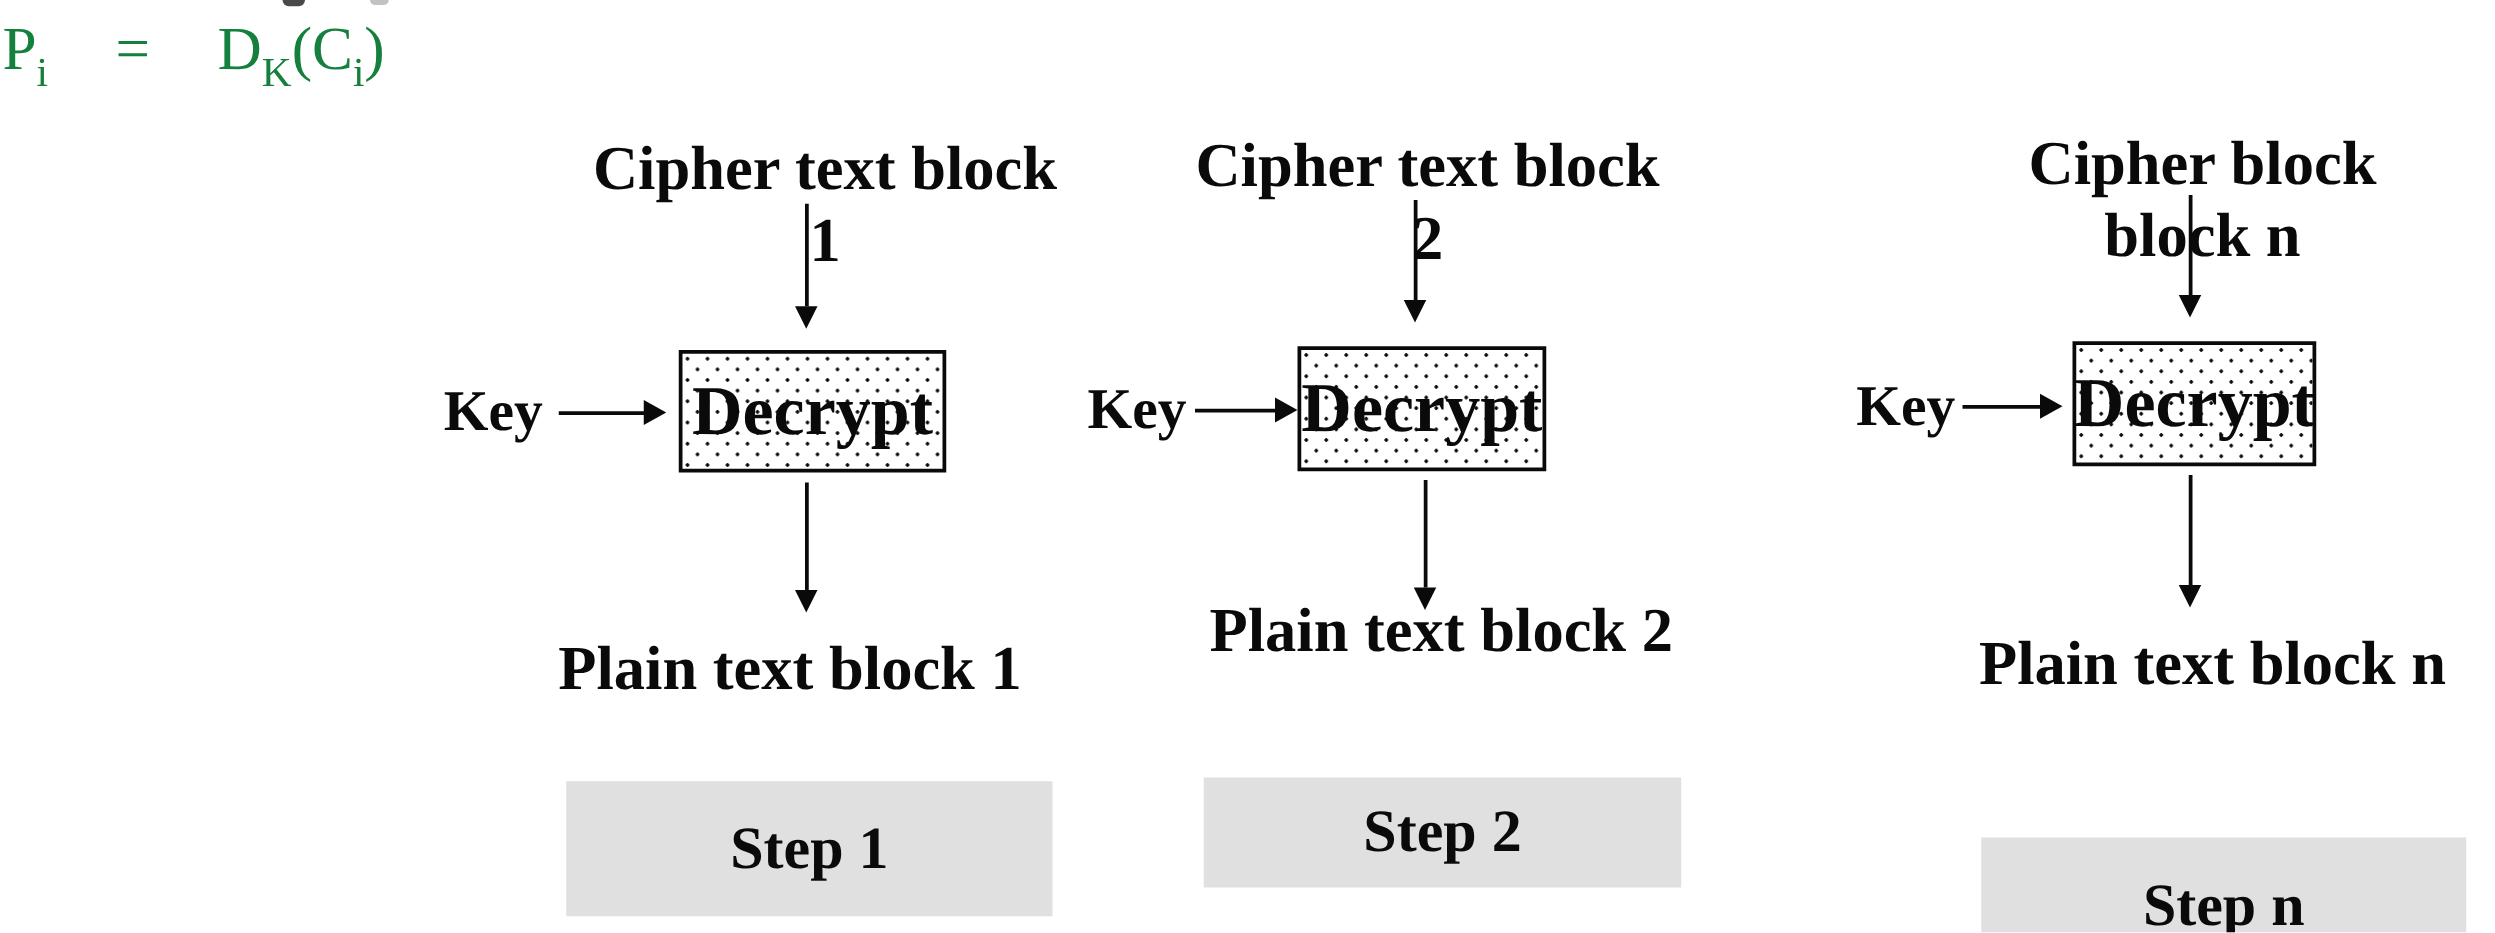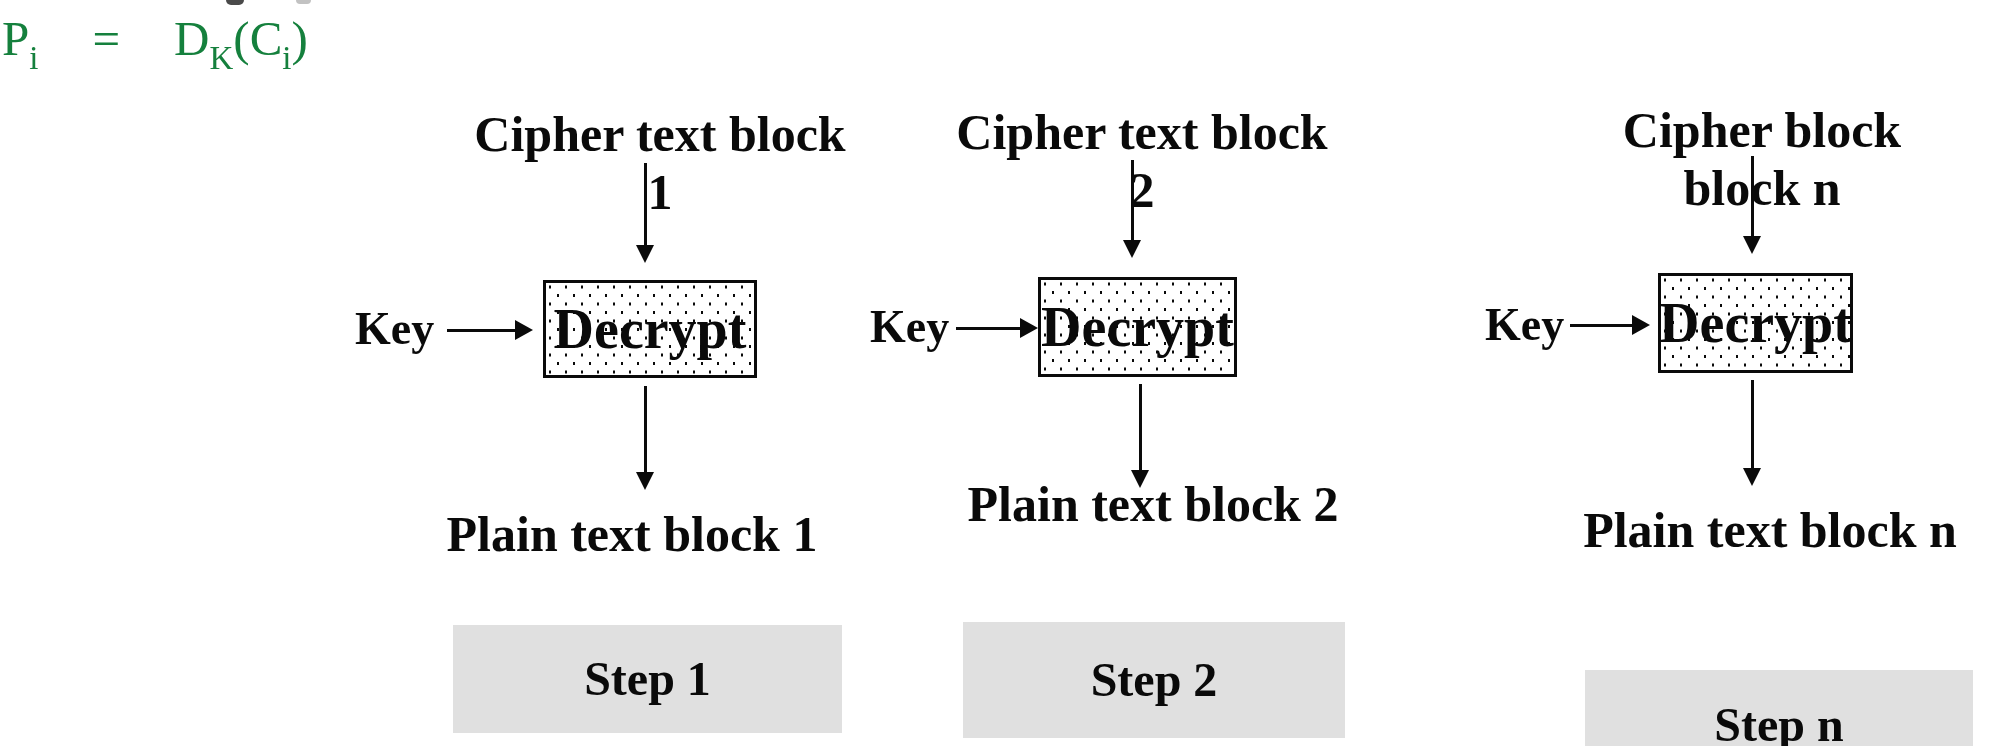--- a/index.html
+++ b/index.html
@@ -116,21 +116,21 @@
       <i class="hhead"></i>
     </div>
   <div class="decrypt-box" style="left:1038px;top:277px;width:199px;height:100px;">
     <span class="decrypt-label">Decrypt</span>
   </div>
   <div class="varrow" style="left:1131px;top:384px;height:104px;">
       <i class="vline"></i>
       <i class="vhead"></i>
     </div>
   <div class="blk-label" style="left:953px;top:476px;">Plain text block 2</div>
-  <div class="step-box" style="left:963px;top:622px;width:382px;height:116px;">
+  <div class="step-box" style="left:963px;top:622px;width:382px;height:88px;">
     <span class="step-label">Step 2</span>
   </div>
 
   <div class="blk-label" style="left:1562px;top:102px;">Cipher block block n</div>
   <div class="varrow" style="left:1743px;top:156px;height:98px;">
       <i class="vline"></i>
       <i class="vhead"></i>
     </div>
   <div class="key-label" style="left:1485px;top:302px;">Key</div>
   <div class="harrow" style="left:1570px;top:315px;width:80px;">

